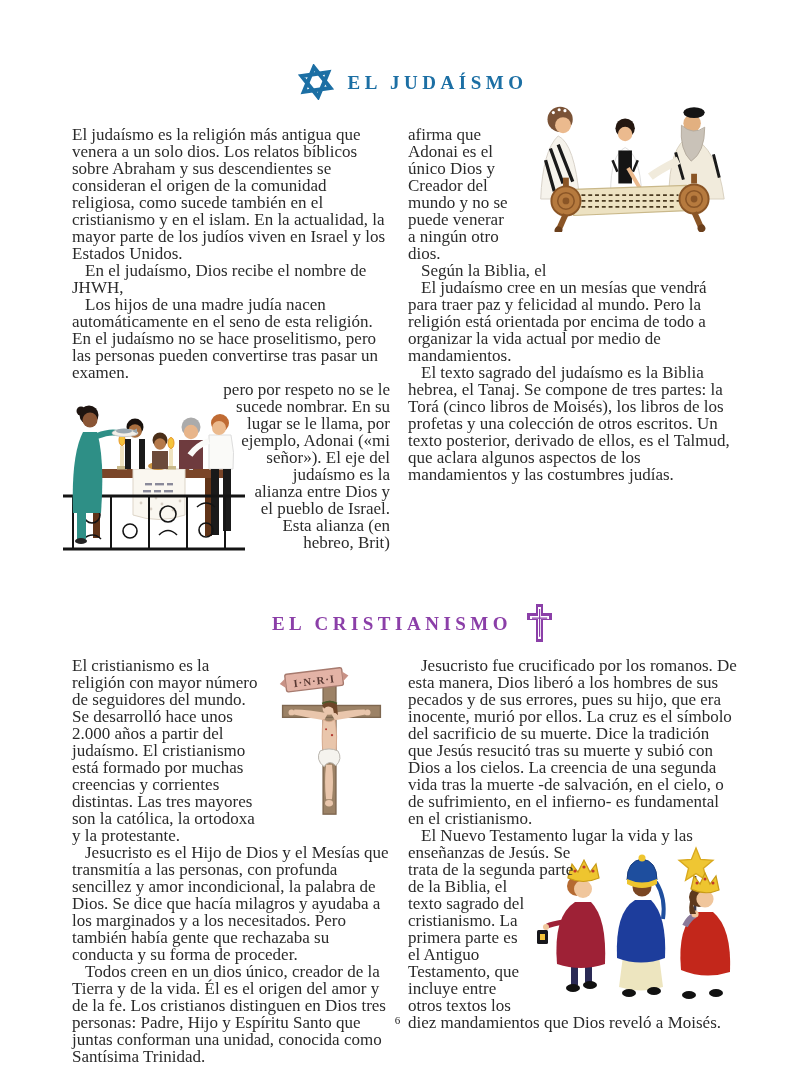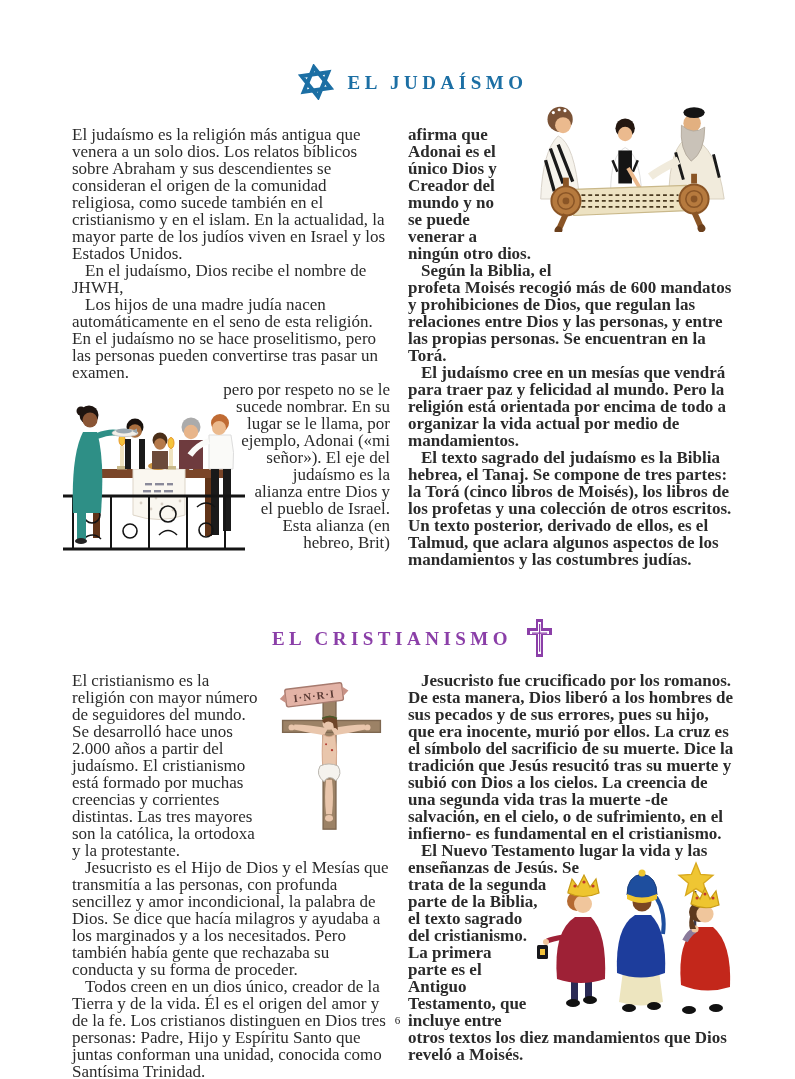--- a/index.html
+++ b/index.html
@@ -19,21 +19,21 @@
     white-space:nowrap;
   }
   .sec-title.jud { padding-top:64px; margin-bottom:26px; }
   .sec-title.jud h1 { color:var(--jud,#1c6fa4); }
   .sec-title.chr { margin-top:50px; margin-bottom:14px;text-align:center; }
   .sec-title.chr h1 { color:var(--chr,#8b3fa8); }
 
   
   .columns { display:flex; gap:18px; align-items:flex-start; }
   .colL { width:318px; }
-  .colR { width:329px;font-weight:bold; }
+  .colR { width:329px; }
 
   p.body { font-size:17px; line-height:17px; text-align:left; }
   p.ind  { text-indent:13px; }
 
   .clear { clear:both; }
 
   
   .fig { display:block; }
   .fig-shabbat {
     float:left; width:182px; height:170px;
@@ -232,21 +232,20 @@
           <circle cx="176" cy="102" r="3.5" fill="#8a5526"></circle>
           <g transform="rotate(-24 180 124)">
               <rect x="177" y="115" width="6" height="16" fill="#8a5526"></rect>
               <circle cx="180" cy="133" r="4" fill="#6b3f1c"></circle>
             </g>
         </g>
       </svg>
 
       <p class="body">afirma que Adonai es el único Dios y Creador del mundo y no se puede venerar a ningún otro dios.</p>
       <p class="body ind">Según la Biblia, el</p>
-      <p class="body">profeta Moisés recogió más de 600 mandatos y prohibiciones de Dios, que regulan las relaciones entre Dios y las personas, y entre las propias personas. Se encuentran en la Torá.</p>
       <p class="body ind">El judaísmo cree en un mesías que vendrá para traer paz y felicidad al mundo. Pero la religión está orientada por encima de todo a organizar la vida actual por medio de mandamientos.</p>
       <p class="body ind">El texto sagrado del judaísmo es la Biblia hebrea, el Tanaj. Se compone de tres partes: la Torá (cinco libros de Moisés), los libros de los profetas y una colección de otros escritos. Un texto posterior, derivado de ellos, es el Talmud, que aclara algunos aspectos de los mandamientos y las costumbres judías.</p>
       <div class="clear"></div>
     </div>
   </div>
 
   <header class="sec-title chr">
     <h1>EL CRISTIANISMO</h1>
     <svg width="27" height="40" viewBox="0 0 27 40" class="fig">
       <path d="M10,1 h7 v9 h9 v7 h-9 v22 h-7 v-22 h-9 v-7 h9 Z" fill="#8b3fa8"></path>

